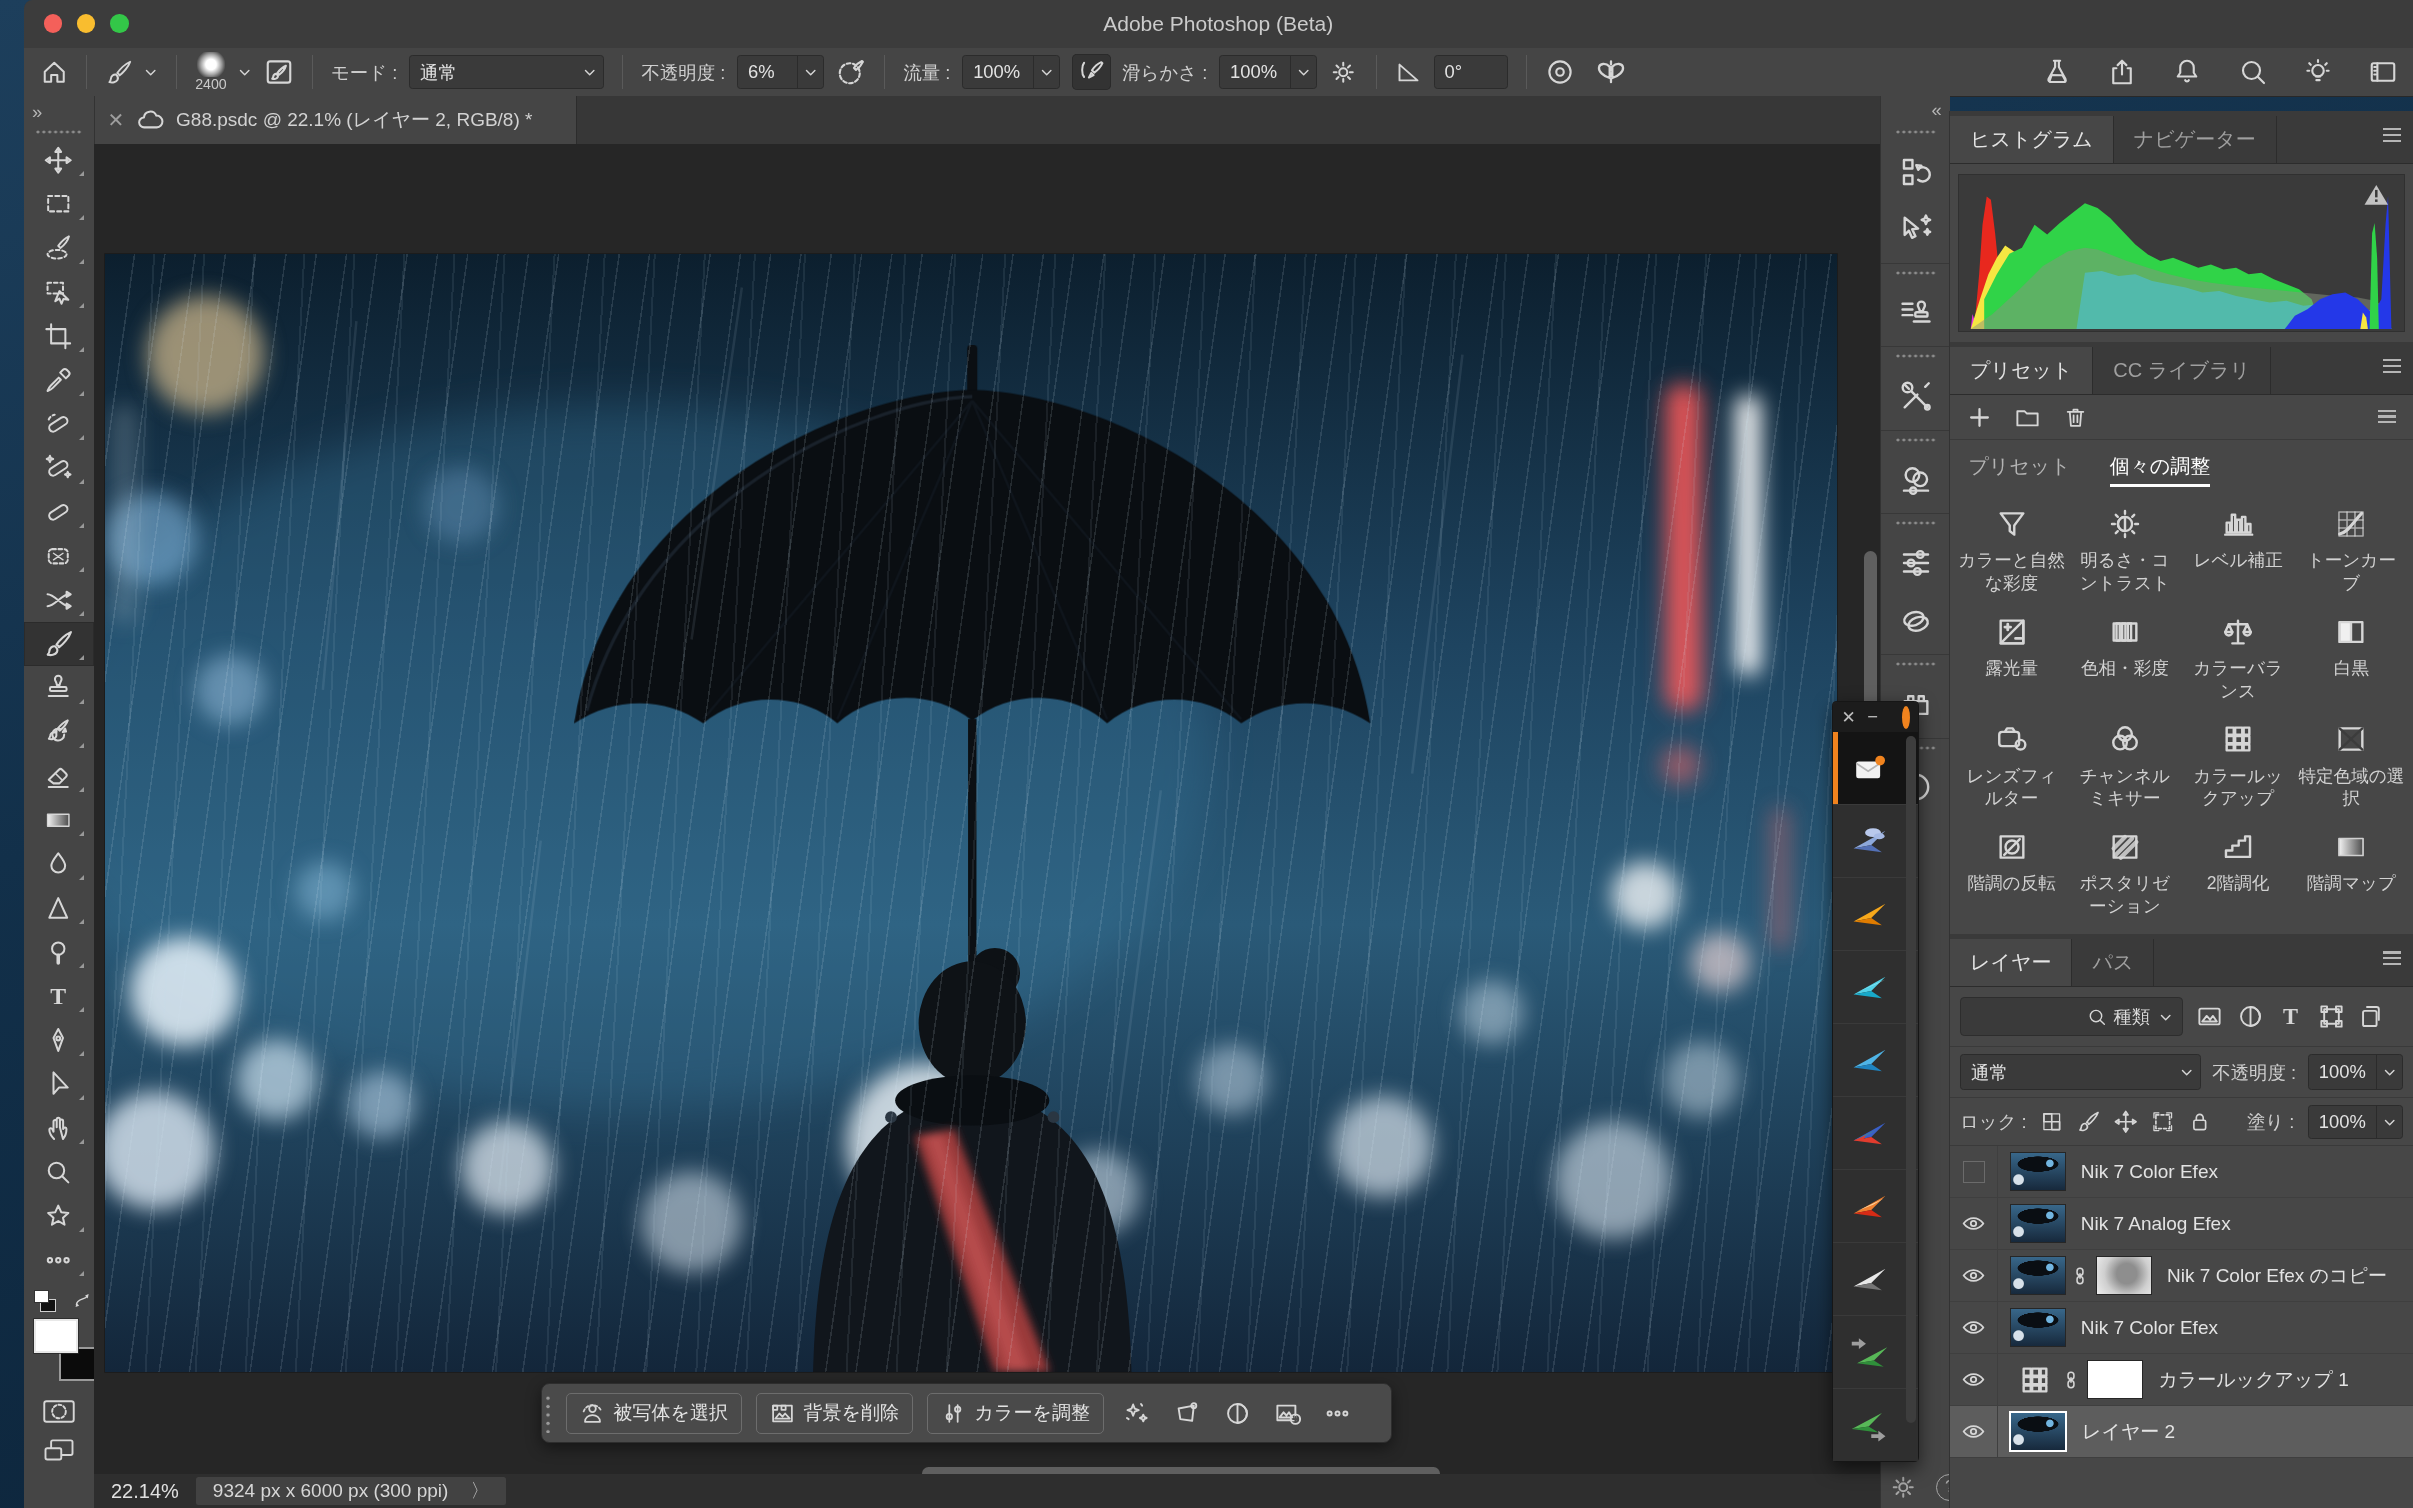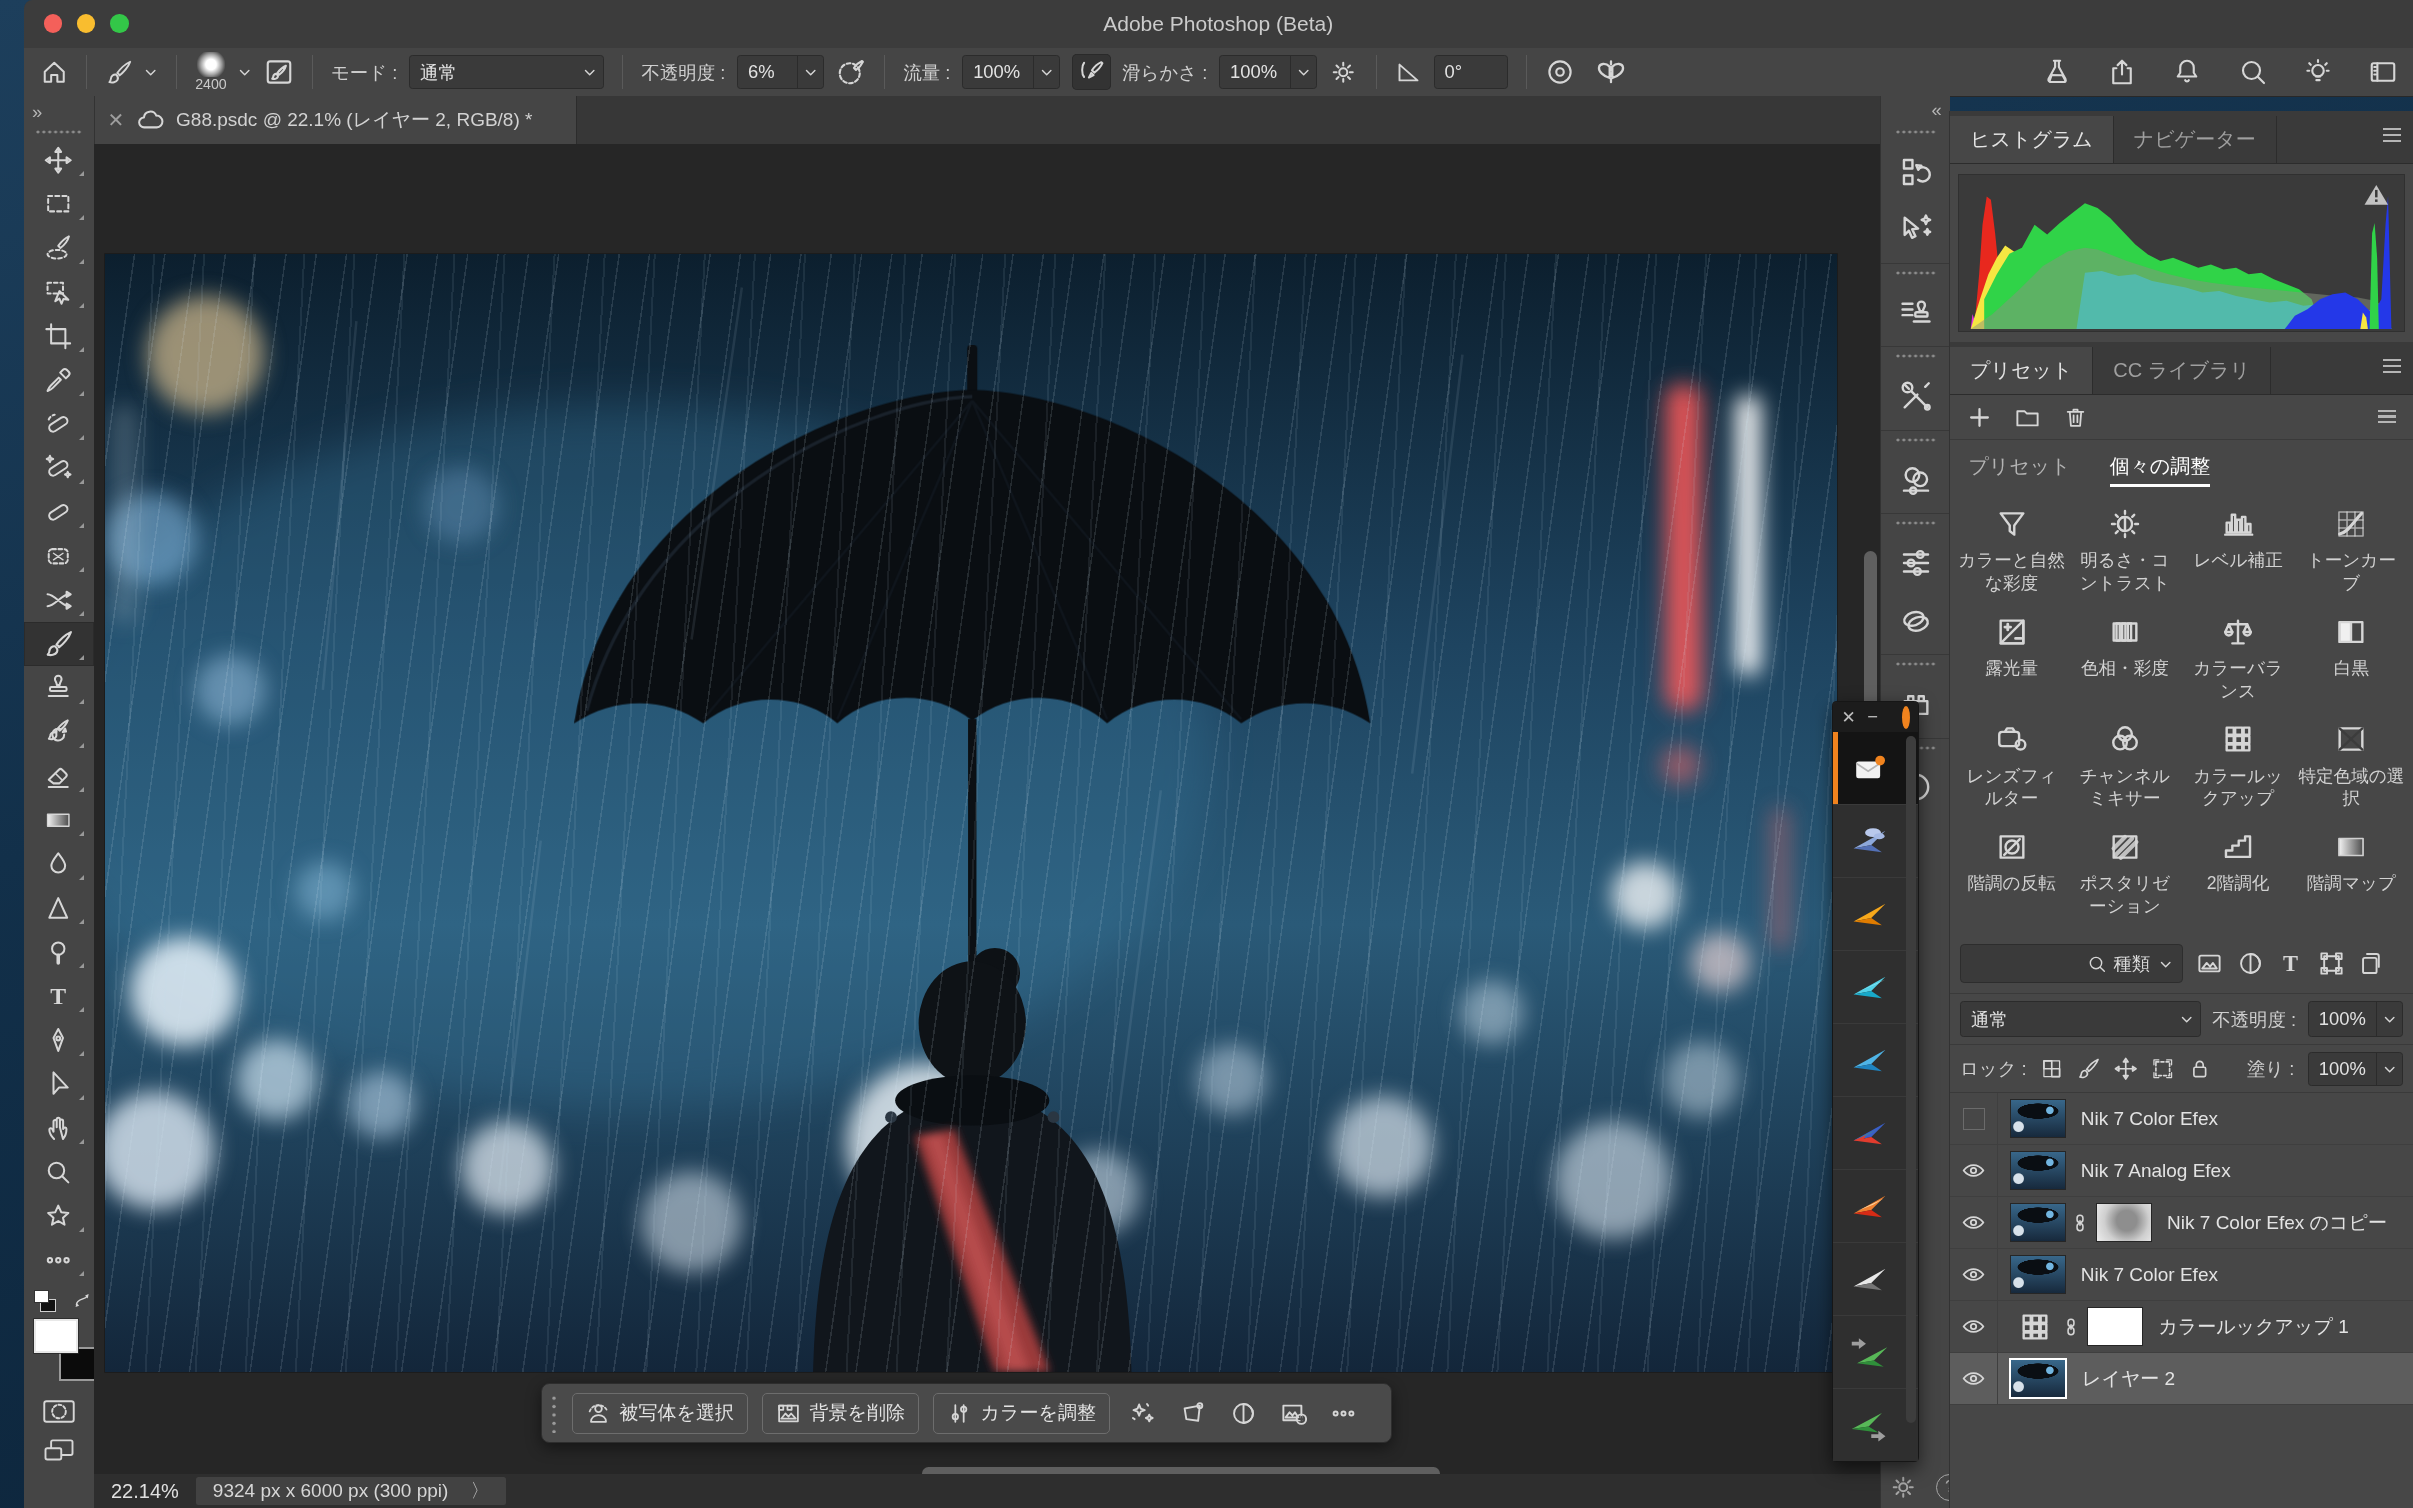--- a/index.html
+++ b/index.html
@@ -34,21 +34,21 @@
   .tool.active{background:#333;box-shadow:inset 0 0 0 0.8px #2a2a2a}
   .grip{height:8.4px;background-image:radial-gradient(circle,#8d8d8d 1.3px,transparent 1.8px);background-size:5.9px 8.4px;background-repeat:repeat-x}
   
   #canvas{left:94px;top:144px;right:532px;bottom:0;background:#262626}
   #photo{left:105px;top:254px;width:1732px;height:1118px;box-shadow:0 0 0 0.8px #1b1b1b, inset 0 0 184px 50px rgba(4,9,15,.55)}
   #photo svg{display:block}
   .rain{left:105px;top:254px;width:1732px;height:1118px;pointer-events:none;
     background:repeating-linear-gradient(98deg,rgba(255,255,255,0) 0 28.5px,rgba(215,232,244,.13) 28.5px 30px),
                repeating-linear-gradient(93deg,rgba(255,255,255,0) 0 48px,rgba(200,224,240,.09) 48px 50px)}
   
-  #taskbar{left:541px;top:1383px;width:851px;height:60px;background:#4a4a4a;border:0.8px solid #2d2d2d;border-radius:8.4px;box-shadow:0 5px 15px rgba(0,0,0,.45);display:flex;align-items:center;gap:13.4px;padding:0 8px;box-sizing:border-box}
+  #taskbar{left:541px;top:1383px;width:851px;height:60px;background:#4a4a4a;border:0.8px solid #2d2d2d;border-radius:8.4px;box-shadow:0 5px 15px rgba(0,0,0,.45);display:flex;align-items:center;gap:13.4px;padding:0 2px;box-sizing:border-box}
   .vgrip{width:8.4px;height:39px;background-image:radial-gradient(circle,#9a9a9a 1.5px,transparent 2px);background-size:8.4px 8.4px;background-repeat:repeat-y}
   .tbtn{height:39px;border:0.8px solid #6d6d6d;border-radius:5px;background:#4a4a4a;display:flex;align-items:center;gap:8.4px;padding:0 13.4px;font-size:19px;color:#e3e3e3;white-space:nowrap}
   .ticon{width:37px;height:37px;display:flex;align-items:center;justify-content:center}
   
   #statusbar{left:94px;bottom:0;right:532px;height:34px;background:#2e2e2e;display:flex;align-items:center;gap:17px;padding-left:17px;box-sizing:border-box}
   #docinfo{background:#424242;height:28.5px;border-radius:2.5px;display:flex;align-items:center;gap:22px;padding:0 17px;font-size:19px;color:#d6d6d6}
   .scrollbar{background:#5f5f5f;border-radius:7.5px}
   
   #rightstrip{right:463px;top:96px;width:69px;bottom:0;background:#454545;border-left:0.8px solid #333}
   .rsgroup{border-bottom:0.8px solid #383838;padding:5px 0 11.7px 0;display:flex;flex-direction:column;align-items:center;gap:13.4px}
@@ -1143,20 +1143,29 @@
         <div class="lab">2階調化</div>
       </div>
     <div class="adj">
         <svg class="i" width="34" height="34" viewBox="0 0 24 24">
           <use href="#a16"></use>
         </svg>
         <div class="lab">階調マップ</div>
       </div>
   </div>
 
+  <div class="ptabs">
+    <div class="ptab active">レイヤー</div>
+    <div class="ptab">パス</div>
+    <div class="pmenu">
+        <div></div>
+        <div></div>
+        <div></div>
+      </div>
+  </div>
   <div class="flex" style="height:59px;padding:0 10px;gap:13.4px;border-bottom:0.8px solid #3a3a3a">
     <div class="srch" style="width:201px;justify-content:flex-end">
       <span class="flex" style="gap:6.7px">
         <svg class="i" width="20" height="20" viewBox="0 0 24 24">
             <use href="#s-search"></use>
           </svg>
         <span>種類</span>
       </span>
       <svg class="i chev" viewBox="0 0 14 10">
           <path d="M2 3l5 5 5-5"></path>

